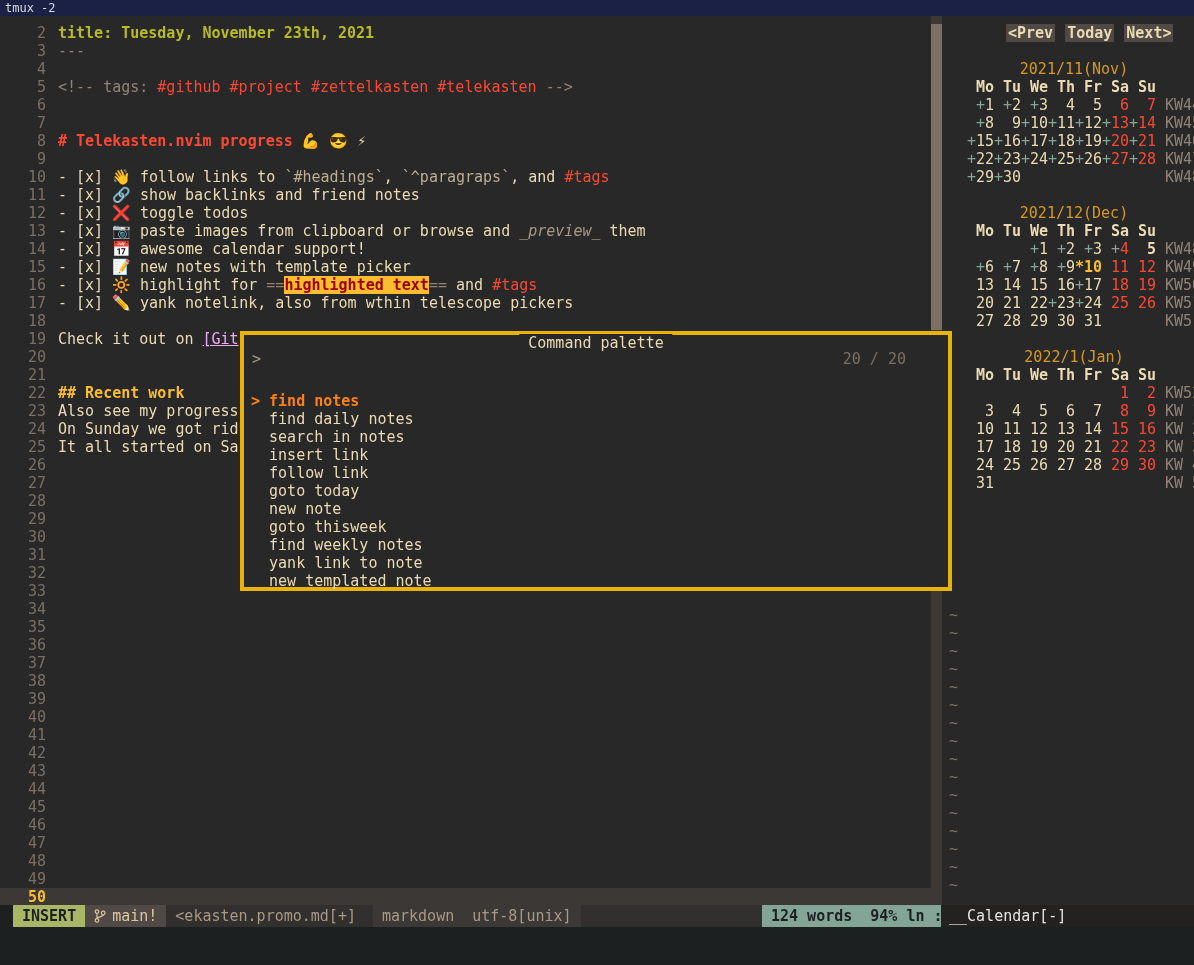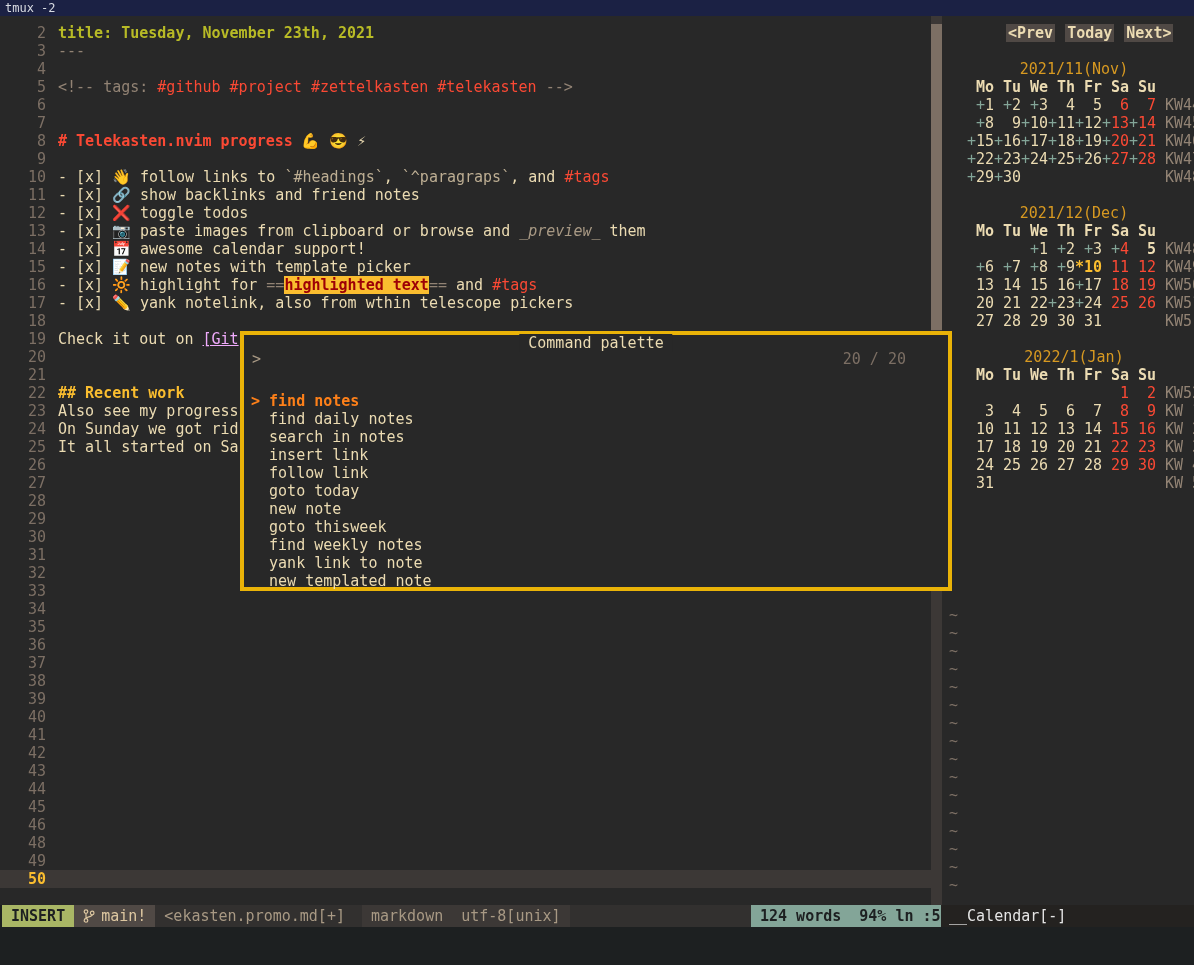--- a/index.html
+++ b/index.html
@@ -50,21 +50,21 @@
   .popup-title{position:absolute;top:-1px;left:50%;transform:translateX(-50%);background:#282828;height:18px;line-height:18px;padding:0 9px;color:#ebdbb2;white-space:pre}
   .prow{display:flex;margin-top:15px;padding:0 8px;height:18px}
   .prompt{color:#a89984;white-space:pre}
   .pinput{flex:1;background:transparent;border:none;outline:none;color:#ebdbb2;font:inherit;padding-left:9px}
   .pcount{margin-left:auto;padding-right:34px;color:#7c6f64;white-space:pre}
   .pitems{margin-top:24px}
   .pitem{height:18px;padding-left:7px;white-space:pre;color:#ebdbb2;cursor:pointer}
   .pitem.sel{color:#fe8019;font-weight:bold}
   .pmark{white-space:pre}
   
-  .statusline{position:absolute;top:905px;left:2px;width:1108px;height:22px;display:flex;background:#32302f;line-height:22px;white-space:pre;overflow:hidden}
+  .statusline{position:absolute;top:905px;left:13px;width:1108px;height:22px;display:flex;background:#32302f;line-height:22px;white-space:pre;overflow:hidden}
   .seg{padding:0 9px;white-space:pre}
   .seg-mode{background:#a9b665;color:#1d2021;font-weight:bold}
   .seg-branch{background:#504945;color:#ddc7a1;display:flex;align-items:center;gap:6px}
   .seg-file{color:#a89984}
   .seg-ft{background:#3c3836;color:#a89984;margin-left:8px}
   .seg-ft .enc{margin-left:18px}
   .fill{flex:1}
   .seg-info{background:#83a598;color:#1d2021;font-weight:bold}
   .seg-info .sp2{margin-left:18px}.seg-info .sp1{margin-left:9px}
   .seg-tabs{background:#e78a4e;color:#1d2021;font-weight:bold;display:flex;align-items:center;gap:7px}
@@ -121,20 +121,21 @@
       <div class="eline"><span class="lnum">37</span><span class="ltext"></span></div>
       <div class="eline"><span class="lnum">38</span><span class="ltext"></span></div>
       <div class="eline"><span class="lnum">39</span><span class="ltext"></span></div>
       <div class="eline"><span class="lnum">40</span><span class="ltext"></span></div>
       <div class="eline"><span class="lnum">41</span><span class="ltext"></span></div>
       <div class="eline"><span class="lnum">42</span><span class="ltext"></span></div>
       <div class="eline"><span class="lnum">43</span><span class="ltext"></span></div>
       <div class="eline"><span class="lnum">44</span><span class="ltext"></span></div>
       <div class="eline"><span class="lnum">45</span><span class="ltext"></span></div>
       <div class="eline"><span class="lnum">46</span><span class="ltext"></span></div>
+      <div class="eline"><span class="lnum">47</span><span class="ltext"></span></div>
       <div class="eline"><span class="lnum">48</span><span class="ltext"></span></div>
       <div class="eline"><span class="lnum">49</span><span class="ltext"></span></div>
       <div class="eline cursorline"><span class="lnum">50</span><span class="ltext"></span></div>
     </div>
 </div>
 
 <div class="vsep">
   <div class="vthumb"></div>
 </div>
 

